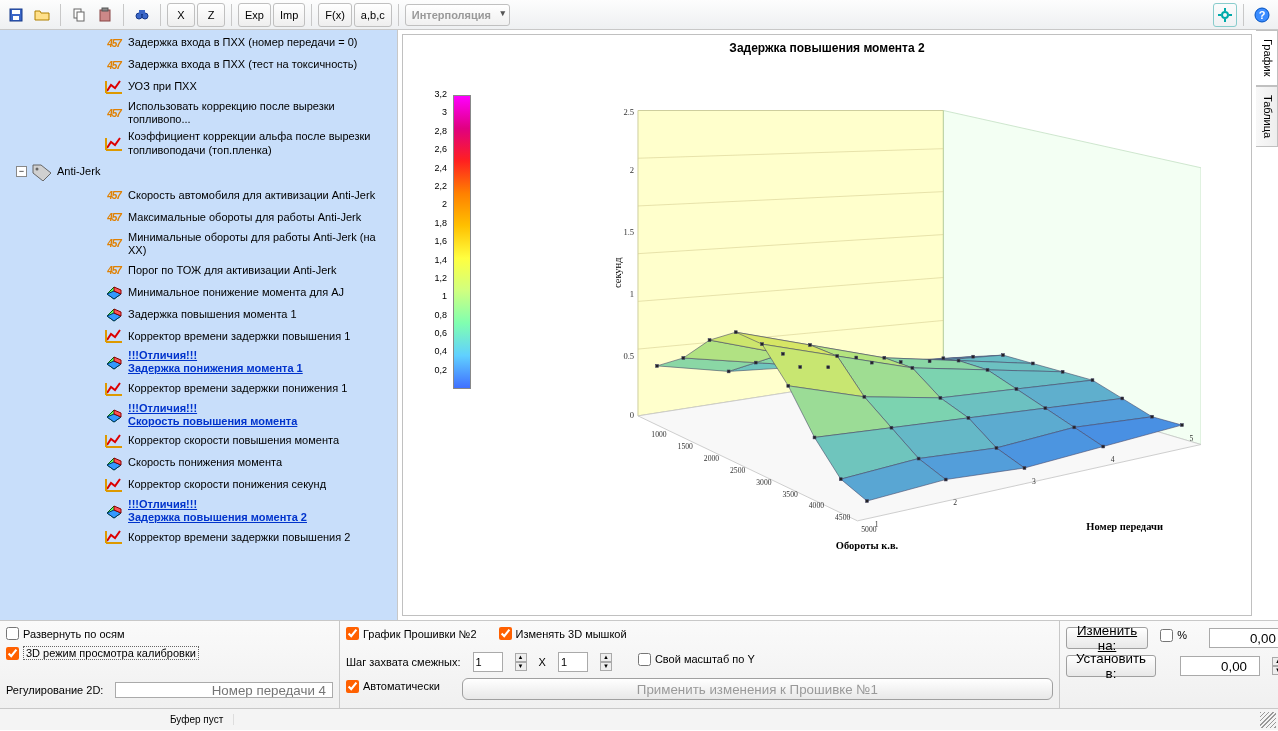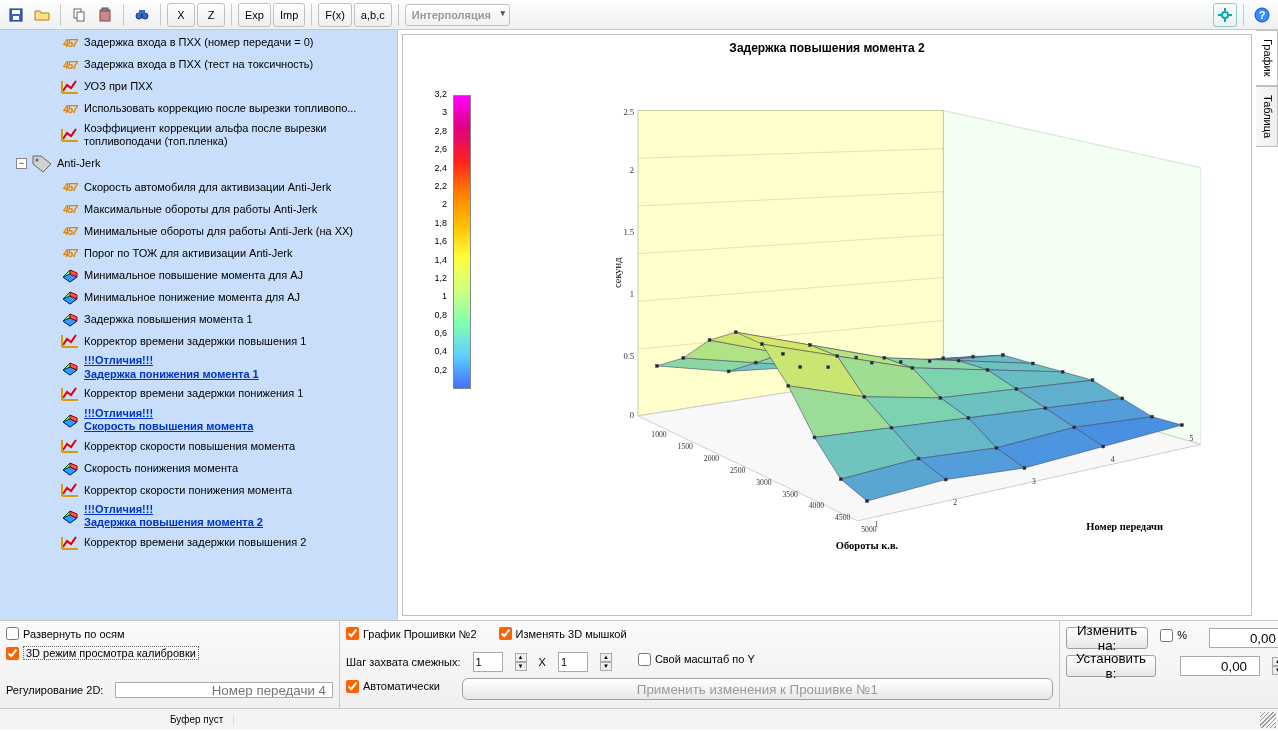--- a/index.html
+++ b/index.html
@@ -13,21 +13,21 @@
 .dropdown { height: 22px; border: 1px solid #c0c0c0; border-radius: 3px; padding: 0 18px 0 6px; background: linear-gradient(#fff,#f0f0f0); color: #999; position: relative; display: flex; align-items: center; min-width: 100px; font-weight: bold; }
 .dropdown::after { content: "▾"; position: absolute; right: 4px; top: 3px; color: #555; font-size: 9px; }
 .spacer { flex: 1; }
 .tbtn svg { width: 16px; height: 16px; }
 
 
 .main { display: flex; height: 590px; }
 .tree-panel { width: 398px; background: #fff; border-right: 1px solid #c8c8c8; position: relative; display: flex; flex-direction: column; }
 .tree-scroll { flex: 1; overflow-y: auto; background: #c8defa; padding: 2px 0; }
 .tree-item { display: flex; align-items: center; padding: 2px 4px 2px 10px; min-height: 22px; cursor: pointer; }
-.tree-item.indent2 { padding-left: 60px; }
+.tree-item.indent2 { padding-left: 60px; margin-left: 44px; }
 .tree-icon { width: 20px; height: 18px; margin-right: 4px; flex-shrink: 0; display: flex; align-items: center; justify-content: center; }
 .tree-label { font-size: 11px; line-height: 1.2; }
 .tree-label.link { color: #0033cc; text-decoration: underline; font-weight: bold; }
 .tree-group { display: flex; align-items: center; padding: 4px 4px 4px 16px; }
 .expander { width: 11px; height: 11px; border: 1px solid #888; background: #fff; display: flex; align-items: center; justify-content: center; font-size: 9px; line-height: 1; margin-right: 4px; cursor: pointer; }
 .folder-ico { width: 22px; height: 18px; margin-right: 4px; }
 
 
 .ico-457 { font-size: 10px; font-style: italic; font-weight: bold; color: #e08000; letter-spacing: -1px; }
 
@@ -224,111 +224,101 @@
             <span class="tree-label">Порог по ТОЖ для активизации Anti-Jerk</span>
           </div>
           <div class="tree-item indent2">
             <div class="tree-icon">
               <svg width="18" height="16" viewBox="0 0 18 16">
                 <polygon points="2,10 9,3 16,10 9,15" fill="#6f6" stroke="#060"></polygon>
                 <polygon points="2,10 9,7 16,10 9,15" fill="#39f" stroke="#036"></polygon>
                 <polygon points="9,3 16,6 16,10 9,7" fill="#f55" stroke="#800"></polygon>
               </svg>
             </div>
-            <span class="tree-label">Минимальное повышение момента для AJ</span>
+            <span class="tree-label">Минимальное понижение момента для AJ</span>
           </div>
           <div class="tree-item indent2">
             <div class="tree-icon">
               <svg width="18" height="16" viewBox="0 0 18 16">
                 <polygon points="2,10 9,3 16,10 9,15" fill="#6f6" stroke="#060"></polygon>
                 <polygon points="2,10 9,7 16,10 9,15" fill="#39f" stroke="#036"></polygon>
                 <polygon points="9,3 16,6 16,10 9,7" fill="#f55" stroke="#800"></polygon>
               </svg>
             </div>
-            <span class="tree-label">Минимальное понижение момента для AJ</span>
+            <span class="tree-label">Задержка повышения момента 1</span>
+          </div>
+          <div class="tree-item indent2">
+            <div class="tree-icon">
+              <svg width="18" height="16" viewBox="0 0 18 16">
+                <polyline points="2,12 6,6 10,9 15,2" fill="none" stroke="#d00" stroke-width="2"></polyline>
+                <line x1="1" y1="14" x2="17" y2="14" stroke="#d90" stroke-width="2"></line>
+                <line x1="1" y1="2" x2="1" y2="14" stroke="#d90" stroke-width="2"></line>
+              </svg>
+            </div>
+            <span class="tree-label">Корректор времени задержки повышения 1</span>
           </div>
           <div class="tree-item indent2">
             <div class="tree-icon">
               <svg width="18" height="16" viewBox="0 0 18 16">
                 <polygon points="2,10 9,3 16,10 9,15" fill="#6f6" stroke="#060"></polygon>
                 <polygon points="2,10 9,7 16,10 9,15" fill="#39f" stroke="#036"></polygon>
                 <polygon points="9,3 16,6 16,10 9,7" fill="#f55" stroke="#800"></polygon>
               </svg>
             </div>
-            <span class="tree-label">Задержка повышения момента 1</span>
-          </div>
-          <div class="tree-item indent2">
-            <div class="tree-icon">
-              <svg width="18" height="16" viewBox="0 0 18 16">
-                <polyline points="2,12 6,6 10,9 15,2" fill="none" stroke="#d00" stroke-width="2"></polyline>
-                <line x1="1" y1="14" x2="17" y2="14" stroke="#d90" stroke-width="2"></line>
-                <line x1="1" y1="2" x2="1" y2="14" stroke="#d90" stroke-width="2"></line>
-              </svg>
-            </div>
-            <span class="tree-label">Корректор времени задержки повышения 1</span>
+            <span class="tree-label link">!!!Отличия!!!<br>Задержка понижения момента 1</span>
+          </div>
+          <div class="tree-item indent2">
+            <div class="tree-icon">
+              <svg width="18" height="16" viewBox="0 0 18 16">
+                <polyline points="2,12 6,6 10,9 15,2" fill="none" stroke="#d00" stroke-width="2"></polyline>
+                <line x1="1" y1="14" x2="17" y2="14" stroke="#d90" stroke-width="2"></line>
+                <line x1="1" y1="2" x2="1" y2="14" stroke="#d90" stroke-width="2"></line>
+              </svg>
+            </div>
+            <span class="tree-label">Корректор времени задержки понижения 1</span>
           </div>
           <div class="tree-item indent2">
             <div class="tree-icon">
               <svg width="18" height="16" viewBox="0 0 18 16">
                 <polygon points="2,10 9,3 16,10 9,15" fill="#6f6" stroke="#060"></polygon>
                 <polygon points="2,10 9,7 16,10 9,15" fill="#39f" stroke="#036"></polygon>
                 <polygon points="9,3 16,6 16,10 9,7" fill="#f55" stroke="#800"></polygon>
               </svg>
             </div>
-            <span class="tree-label link">!!!Отличия!!!<br>Задержка понижения момента 1</span>
-          </div>
-          <div class="tree-item indent2">
-            <div class="tree-icon">
-              <svg width="18" height="16" viewBox="0 0 18 16">
-                <polyline points="2,12 6,6 10,9 15,2" fill="none" stroke="#d00" stroke-width="2"></polyline>
-                <line x1="1" y1="14" x2="17" y2="14" stroke="#d90" stroke-width="2"></line>
-                <line x1="1" y1="2" x2="1" y2="14" stroke="#d90" stroke-width="2"></line>
-              </svg>
-            </div>
-            <span class="tree-label">Корректор времени задержки понижения 1</span>
+            <span class="tree-label link">!!!Отличия!!!<br>Скорость повышения момента</span>
+          </div>
+          <div class="tree-item indent2">
+            <div class="tree-icon">
+              <svg width="18" height="16" viewBox="0 0 18 16">
+                <polyline points="2,12 6,6 10,9 15,2" fill="none" stroke="#d00" stroke-width="2"></polyline>
+                <line x1="1" y1="14" x2="17" y2="14" stroke="#d90" stroke-width="2"></line>
+                <line x1="1" y1="2" x2="1" y2="14" stroke="#d90" stroke-width="2"></line>
+              </svg>
+            </div>
+            <span class="tree-label">Корректор скорости повышения момента</span>
           </div>
           <div class="tree-item indent2">
             <div class="tree-icon">
               <svg width="18" height="16" viewBox="0 0 18 16">
                 <polygon points="2,10 9,3 16,10 9,15" fill="#6f6" stroke="#060"></polygon>
                 <polygon points="2,10 9,7 16,10 9,15" fill="#39f" stroke="#036"></polygon>
                 <polygon points="9,3 16,6 16,10 9,7" fill="#f55" stroke="#800"></polygon>
               </svg>
             </div>
-            <span class="tree-label link">!!!Отличия!!!<br>Скорость повышения момента</span>
-          </div>
-          <div class="tree-item indent2">
-            <div class="tree-icon">
-              <svg width="18" height="16" viewBox="0 0 18 16">
-                <polyline points="2,12 6,6 10,9 15,2" fill="none" stroke="#d00" stroke-width="2"></polyline>
-                <line x1="1" y1="14" x2="17" y2="14" stroke="#d90" stroke-width="2"></line>
-                <line x1="1" y1="2" x2="1" y2="14" stroke="#d90" stroke-width="2"></line>
-              </svg>
-            </div>
-            <span class="tree-label">Корректор скорости повышения момента</span>
-          </div>
-          <div class="tree-item indent2">
-            <div class="tree-icon">
-              <svg width="18" height="16" viewBox="0 0 18 16">
-                <polygon points="2,10 9,3 16,10 9,15" fill="#6f6" stroke="#060"></polygon>
-                <polygon points="2,10 9,7 16,10 9,15" fill="#39f" stroke="#036"></polygon>
-                <polygon points="9,3 16,6 16,10 9,7" fill="#f55" stroke="#800"></polygon>
-              </svg>
-            </div>
             <span class="tree-label">Скорость понижения момента</span>
           </div>
           <div class="tree-item indent2">
             <div class="tree-icon">
               <svg width="18" height="16" viewBox="0 0 18 16">
                 <polyline points="2,12 6,6 10,9 15,2" fill="none" stroke="#d00" stroke-width="2"></polyline>
                 <line x1="1" y1="14" x2="17" y2="14" stroke="#d90" stroke-width="2"></line>
                 <line x1="1" y1="2" x2="1" y2="14" stroke="#d90" stroke-width="2"></line>
               </svg>
             </div>
-            <span class="tree-label">Корректор скорости понижения момента</span>
+            <span class="tree-label">Корректор скорости понижения секунд</span>
           </div>
           <div class="tree-item indent2">
             <div class="tree-icon">
               <svg width="18" height="16" viewBox="0 0 18 16">
                 <polygon points="2,10 9,3 16,10 9,15" fill="#6f6" stroke="#060"></polygon>
                 <polygon points="2,10 9,7 16,10 9,15" fill="#39f" stroke="#036"></polygon>
                 <polygon points="9,3 16,6 16,10 9,7" fill="#f55" stroke="#800"></polygon>
               </svg>
             </div>
             <span class="tree-label link">!!!Отличия!!!<br>Задержка повышения момента 2</span>
@@ -561,21 +551,21 @@
     <div class="row">
       <label class="chk orange">
           <input type="checkbox" checked="" style="">
           <span>Автоматически</span>
         </label>
       <button class="btn disabled full-btn" style="flex:1;border-radius:6px;">Применить изменения к Прошивке №1</button>
     </div>
   </div>
   <div class="bot-right">
     <div class="row">
-      <button class="btn" style="width:90px; justify-content:center;">Изменить на:</button>
+      <button class="btn" style="width:90px; justify-content:center;text-decoration:underline;">Изменить на:</button>
       <label class="chk">
           <input type="checkbox" style="">
           <span>%</span>
         </label>
       <input class="wide-input" value="0,00" style="">
       <div class="spinbtns">
           <span>▲</span>
           <span>▼</span>
         </div>
     </div>

